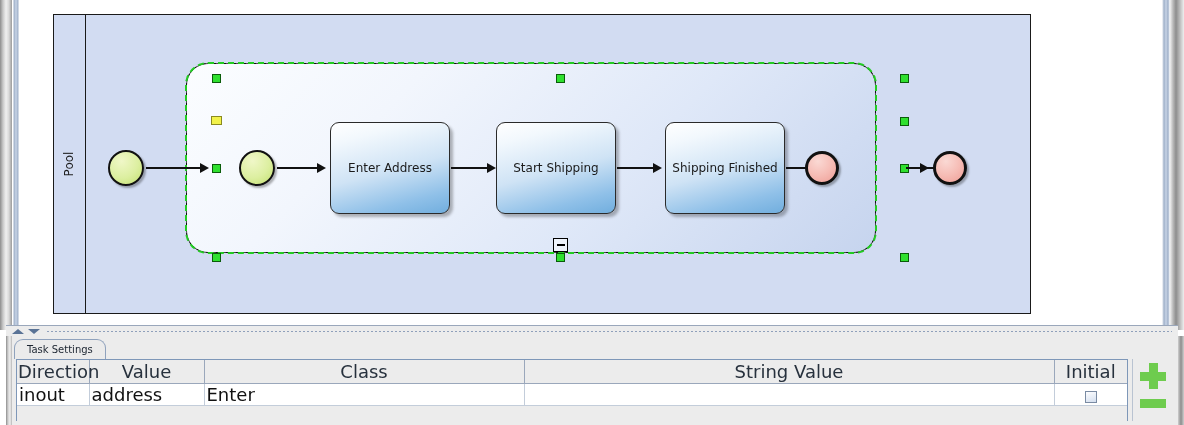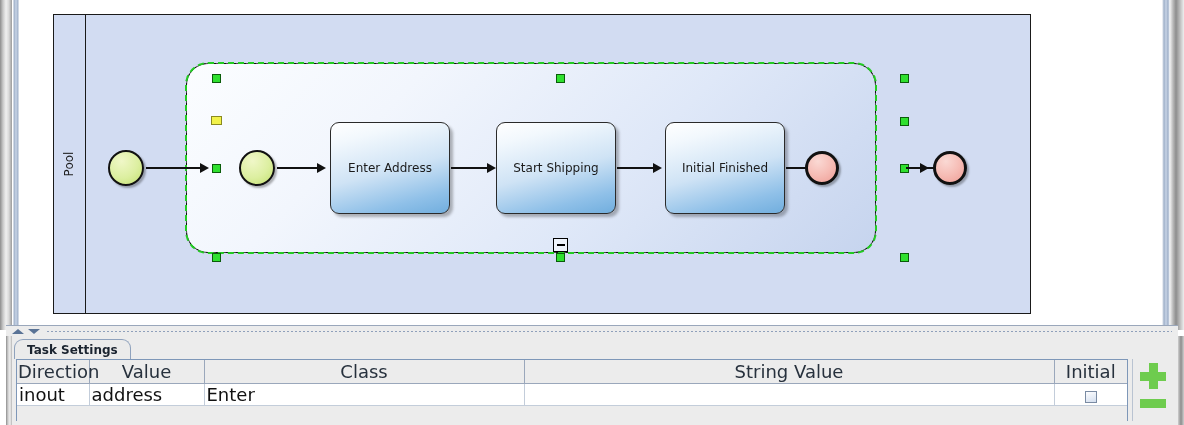--- a/index.html
+++ b/index.html
@@ -86,21 +86,21 @@
 
   
   .bottom{position:absolute;left:6px;top:336px;width:1172px;height:89px;background:#ececec;}
   .bottom-frame-l{position:absolute;left:0;top:0;width:6px;height:89px;
     background:linear-gradient(90deg,#8d8d8d 0,#cfcfcf 2px,#efefef 4px,#b5b5b5 6px);}
   .bottom-frame-r{position:absolute;right:-6px;top:0;width:6px;height:89px;
     background:linear-gradient(90deg,#cfcfcf 0,#8d8d8d 3px,#cfcfcf 6px);}
 
   .tabs{position:absolute;left:8px;top:2px;height:21px;display:flex;align-items:flex-end;}
   .tab{height:20px;padding:0 12px;display:flex;align-items:center;
-    font-size:12px;font-weight:bold;color:#1b2430;
+    font-size:10px;font-weight:normal;color:#1b2430;
     border:1px solid #8fa2bd;border-bottom:none;
     border-radius:9px 9px 0 0;box-sizing:border-box;margin-right:-3px;}
   .tab.inactive{background:#ebebeb;}
   .tab.active{background:#cde0f5;border-color:#7d9ec4;position:relative;z-index:3;}
 
   .table-wrap{position:absolute;left:10px;top:23px;width:1112px;height:62px;
     background:#fff;border:1px solid #7e97b8;box-sizing:border-box;}
   table{border-collapse:collapse;width:100%;table-layout:fixed;font-size:18px;}
   thead th{background:#ececec;border-right:1px solid #9aa7bb;border-bottom:1px solid #9aa7bb;
     height:19px;font-weight:normal;color:#27313d;text-align:center;
@@ -167,21 +167,21 @@
     <div class="arw" style="left:295px;top:163px;"></div>
 
     <div class="task" style="left:308px;top:122px;">Enter Address</div>
     <div class="conn" style="left:429px;top:167px;width:38px;"></div>
     <div class="arw" style="left:465px;top:163px;"></div>
 
     <div class="task" style="left:474px;top:122px;">Start Shipping</div>
     <div class="conn" style="left:595px;top:167px;width:38px;"></div>
     <div class="arw" style="left:631px;top:163px;"></div>
 
-    <div class="task" style="left:643px;top:122px;">Initial Finished</div>
+    <div class="task" style="left:643px;top:122px;">Shipping Finished</div>
     <div class="conn" style="left:764px;top:167px;width:38px;"></div>
     <div class="arw" style="left:800px;top:163px;"></div>
 
     <div class="event end" style="left:783px;top:151px;"></div>
 
     <div class="conn" style="left:884px;top:167px;width:38px;"></div>
     <div class="arw" style="left:898px;top:163px;"></div>
     <div class="event end" style="left:911px;top:151px;"></div>
 
   </div>

